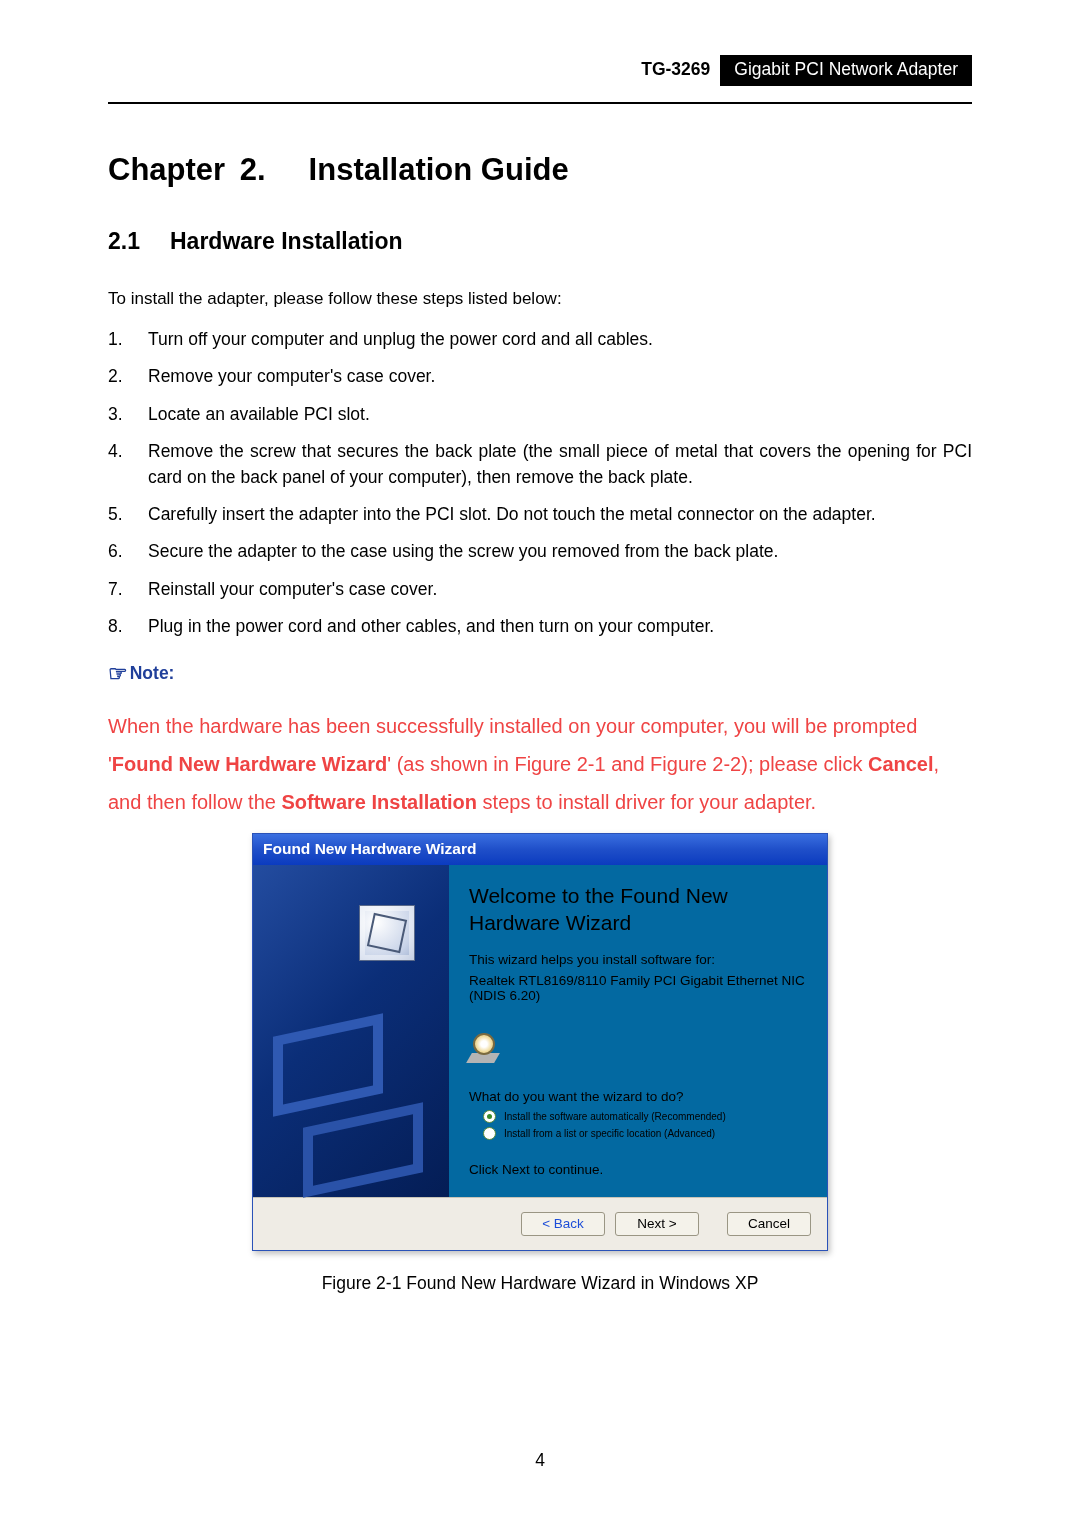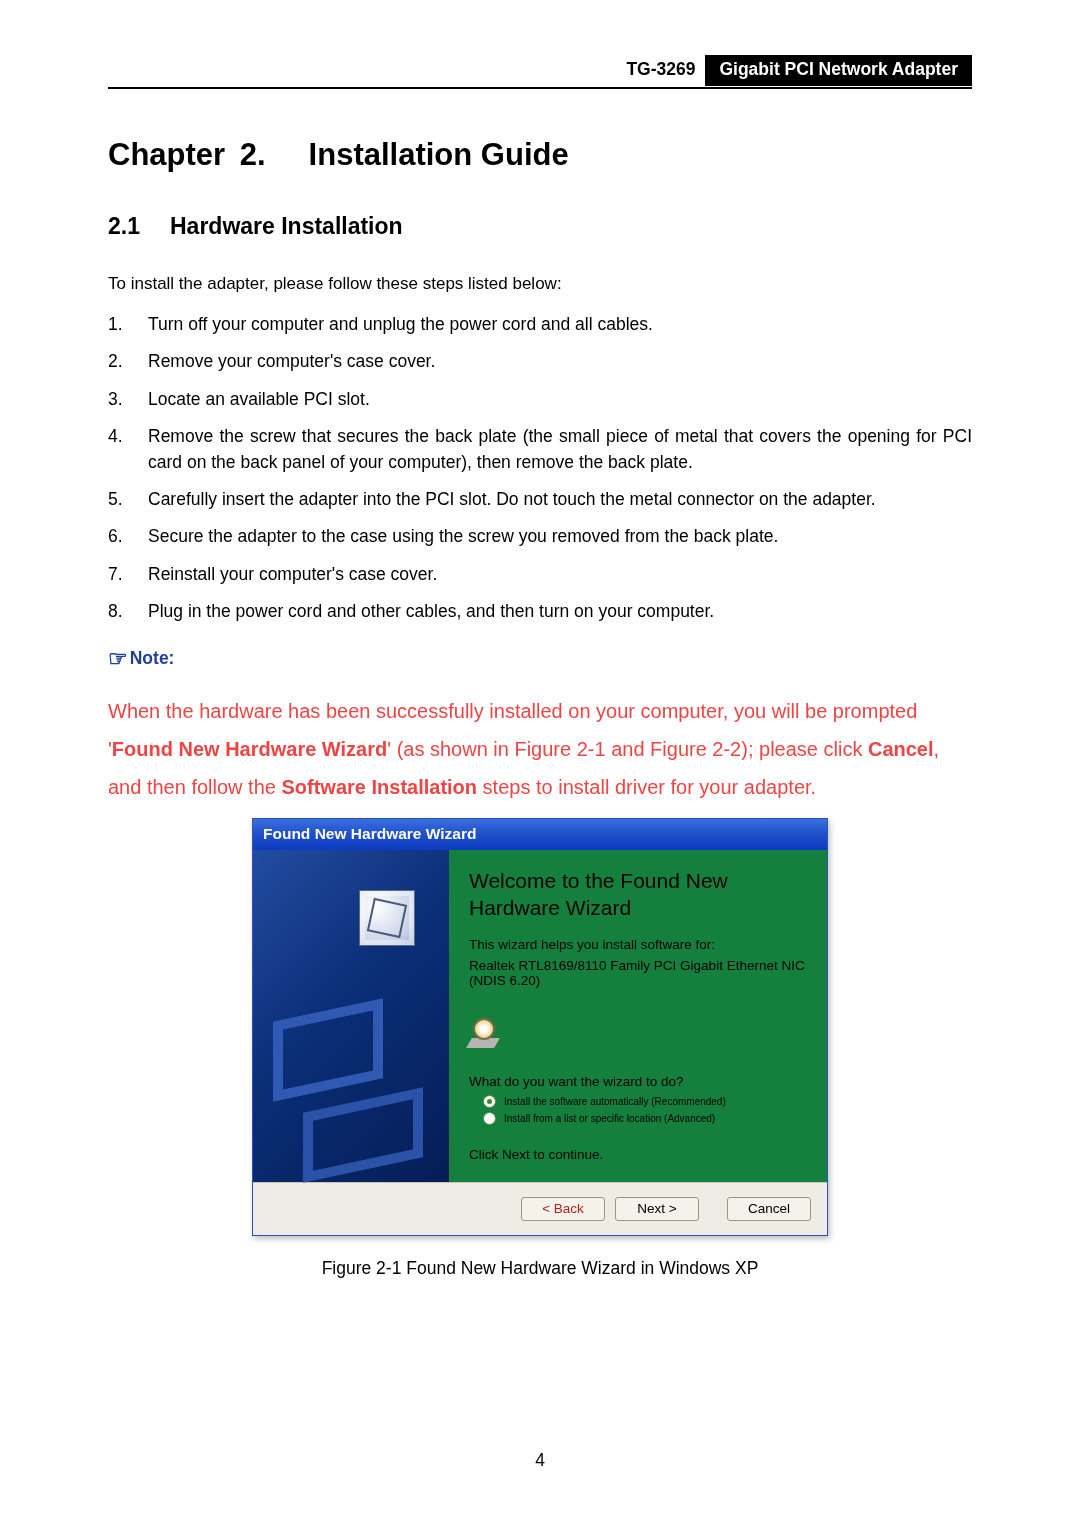--- a/index.html
+++ b/index.html
@@ -12,32 +12,32 @@
     color: #000;
   }
   .page {
     padding: 55px 108px 0 108px;
   }
   .header-bar {
     display: flex;
     justify-content: flex-end;
     align-items: stretch;
     border-bottom: 2.5px solid #000;
-    padding-bottom: 1px;
+    padding-bottom: 16px;
   }
   .header-model {
     font-weight: bold;
     font-size: 17.5px;
     padding: 4px 10px 6px 10px;
     color: #000;
   }
   .header-title {
     background: #000;
     color: #fff;
-    font-weight: bold;
+    font-weight: normal;
     font-size: 17.5px;
     padding: 4px 14px 6px 14px;
   }
   h1.chapter {
     font-size: 31px;
     font-weight: bold;
     margin: 48px 0 0 0;
     word-spacing: 6px;
   }
   h1.chapter .ch-title { margin-left: 43px; word-spacing: normal; }
@@ -96,21 +96,21 @@
   }
   .wizard-titlebar {
     background: linear-gradient(to bottom, #3a6fe0 0%, #1f4fc9 50%, #0b3bbf 100%);
     color: #fff;
     font-weight: bold;
     font-size: 15.5px;
     padding: 6px 10px 7px 10px;
   }
   .wizard-body {
     display: flex;
-    background: #15803d;
+    background: #0369a1;
   }
   .wizard-side {
     width: 196px;
     background: linear-gradient(135deg, #234ca0 0%, #0b2e78 45%, #041d55 100%);
     position: relative;
   }
   .side-icon {
     position: absolute;
     top: 40px; left: 106px;
     width: 56px; height: 56px;
@@ -170,21 +170,21 @@
     min-width: 84px;
     padding: 3px 12px 4px;
     font-size: 13.5px;
     font-family: Tahoma, Arial, sans-serif;
     background: #f4f2ea;
     border: 1px solid #9a9684;
     border-radius: 3px;
     text-align: center;
     color:#000;
   }
-  .wbtn.disabled { color:#b91c1c; }
+  .wbtn.disabled { color:#1d4ed8; }
   .wbtn.spaced { margin-left: 18px; }
 
   .fig-caption {
     text-align: center;
     font-size: 17.5px;
     margin: 22px 0 0 0;
   }
   .page-num {
     position: absolute;
     bottom: 56px;

